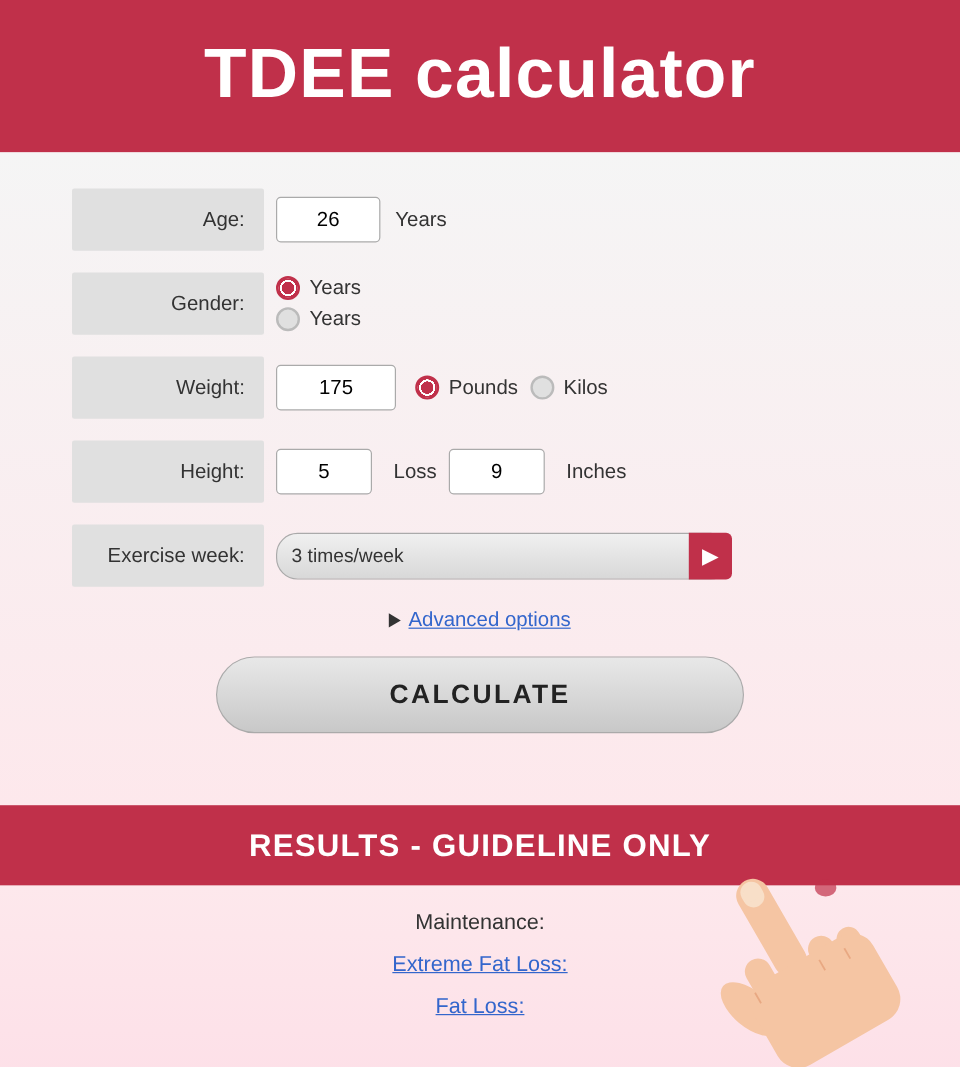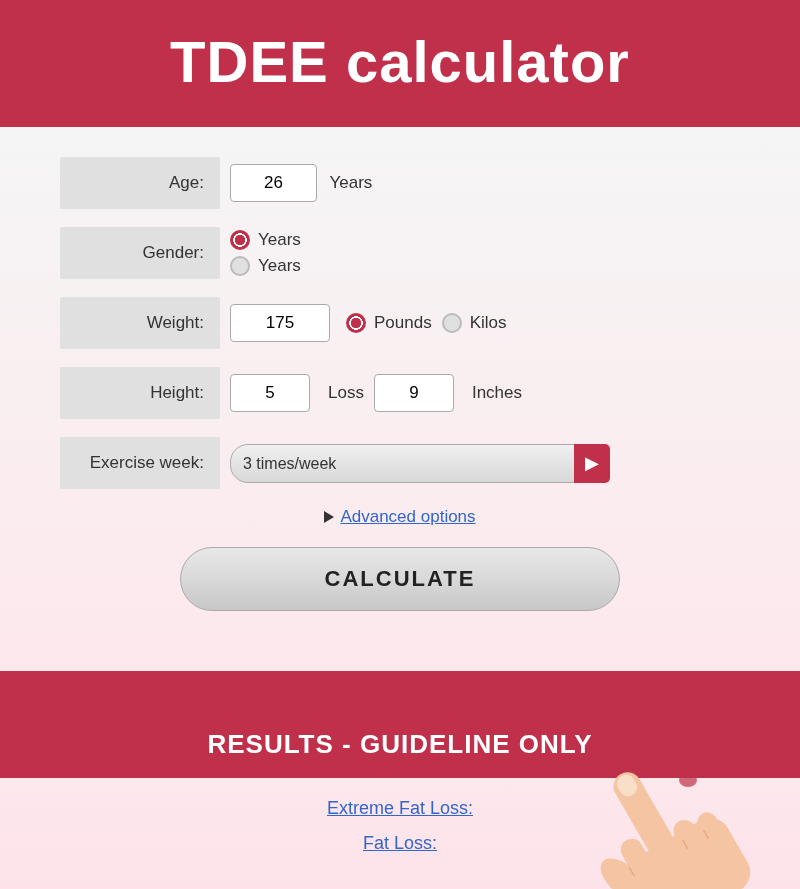--- a/index.html
+++ b/index.html
@@ -215,21 +215,20 @@
       background-color: #c0304a;
       padding: 18px 20px;
       text-align: center;
     }
 
     .results-header h2 {
       color: #fff;
       font-size: 26px;
       font-weight: 900;
       letter-spacing: 1px;
-      margin-top: 40px;
     }
 
     .results-body {
       background: linear-gradient(to bottom, #fde8ec, #fde0e8);
       padding: 20px 20px 0;
       position: relative;
       min-height: 160px;
     }
 
     .result-row {
@@ -363,20 +362,23 @@
     <button class="calculate-btn">CALCULATE</button>
 
   </div>
 
   <div class="results-header">
     <h2>RESULTS - GUIDELINE ONLY</h2>
   </div>
 
   <div class="results-body">
     <div class="result-row">
+      <span class="result-label">Maintenance:</span>
+    </div>
+    <div class="result-row">
       <a class="result-link">Extreme Fat Loss:</a>
     </div>
     <div class="result-row">
       <a class="result-link">Fat Loss:</a>
     </div>
 
     <div class="hand-image">
       <svg class="hand-svg" viewBox="0 0 260 200" xmlns="http://www.w3.org/2000/svg">
 
         <g transform="rotate(-30, 130, 100)">

